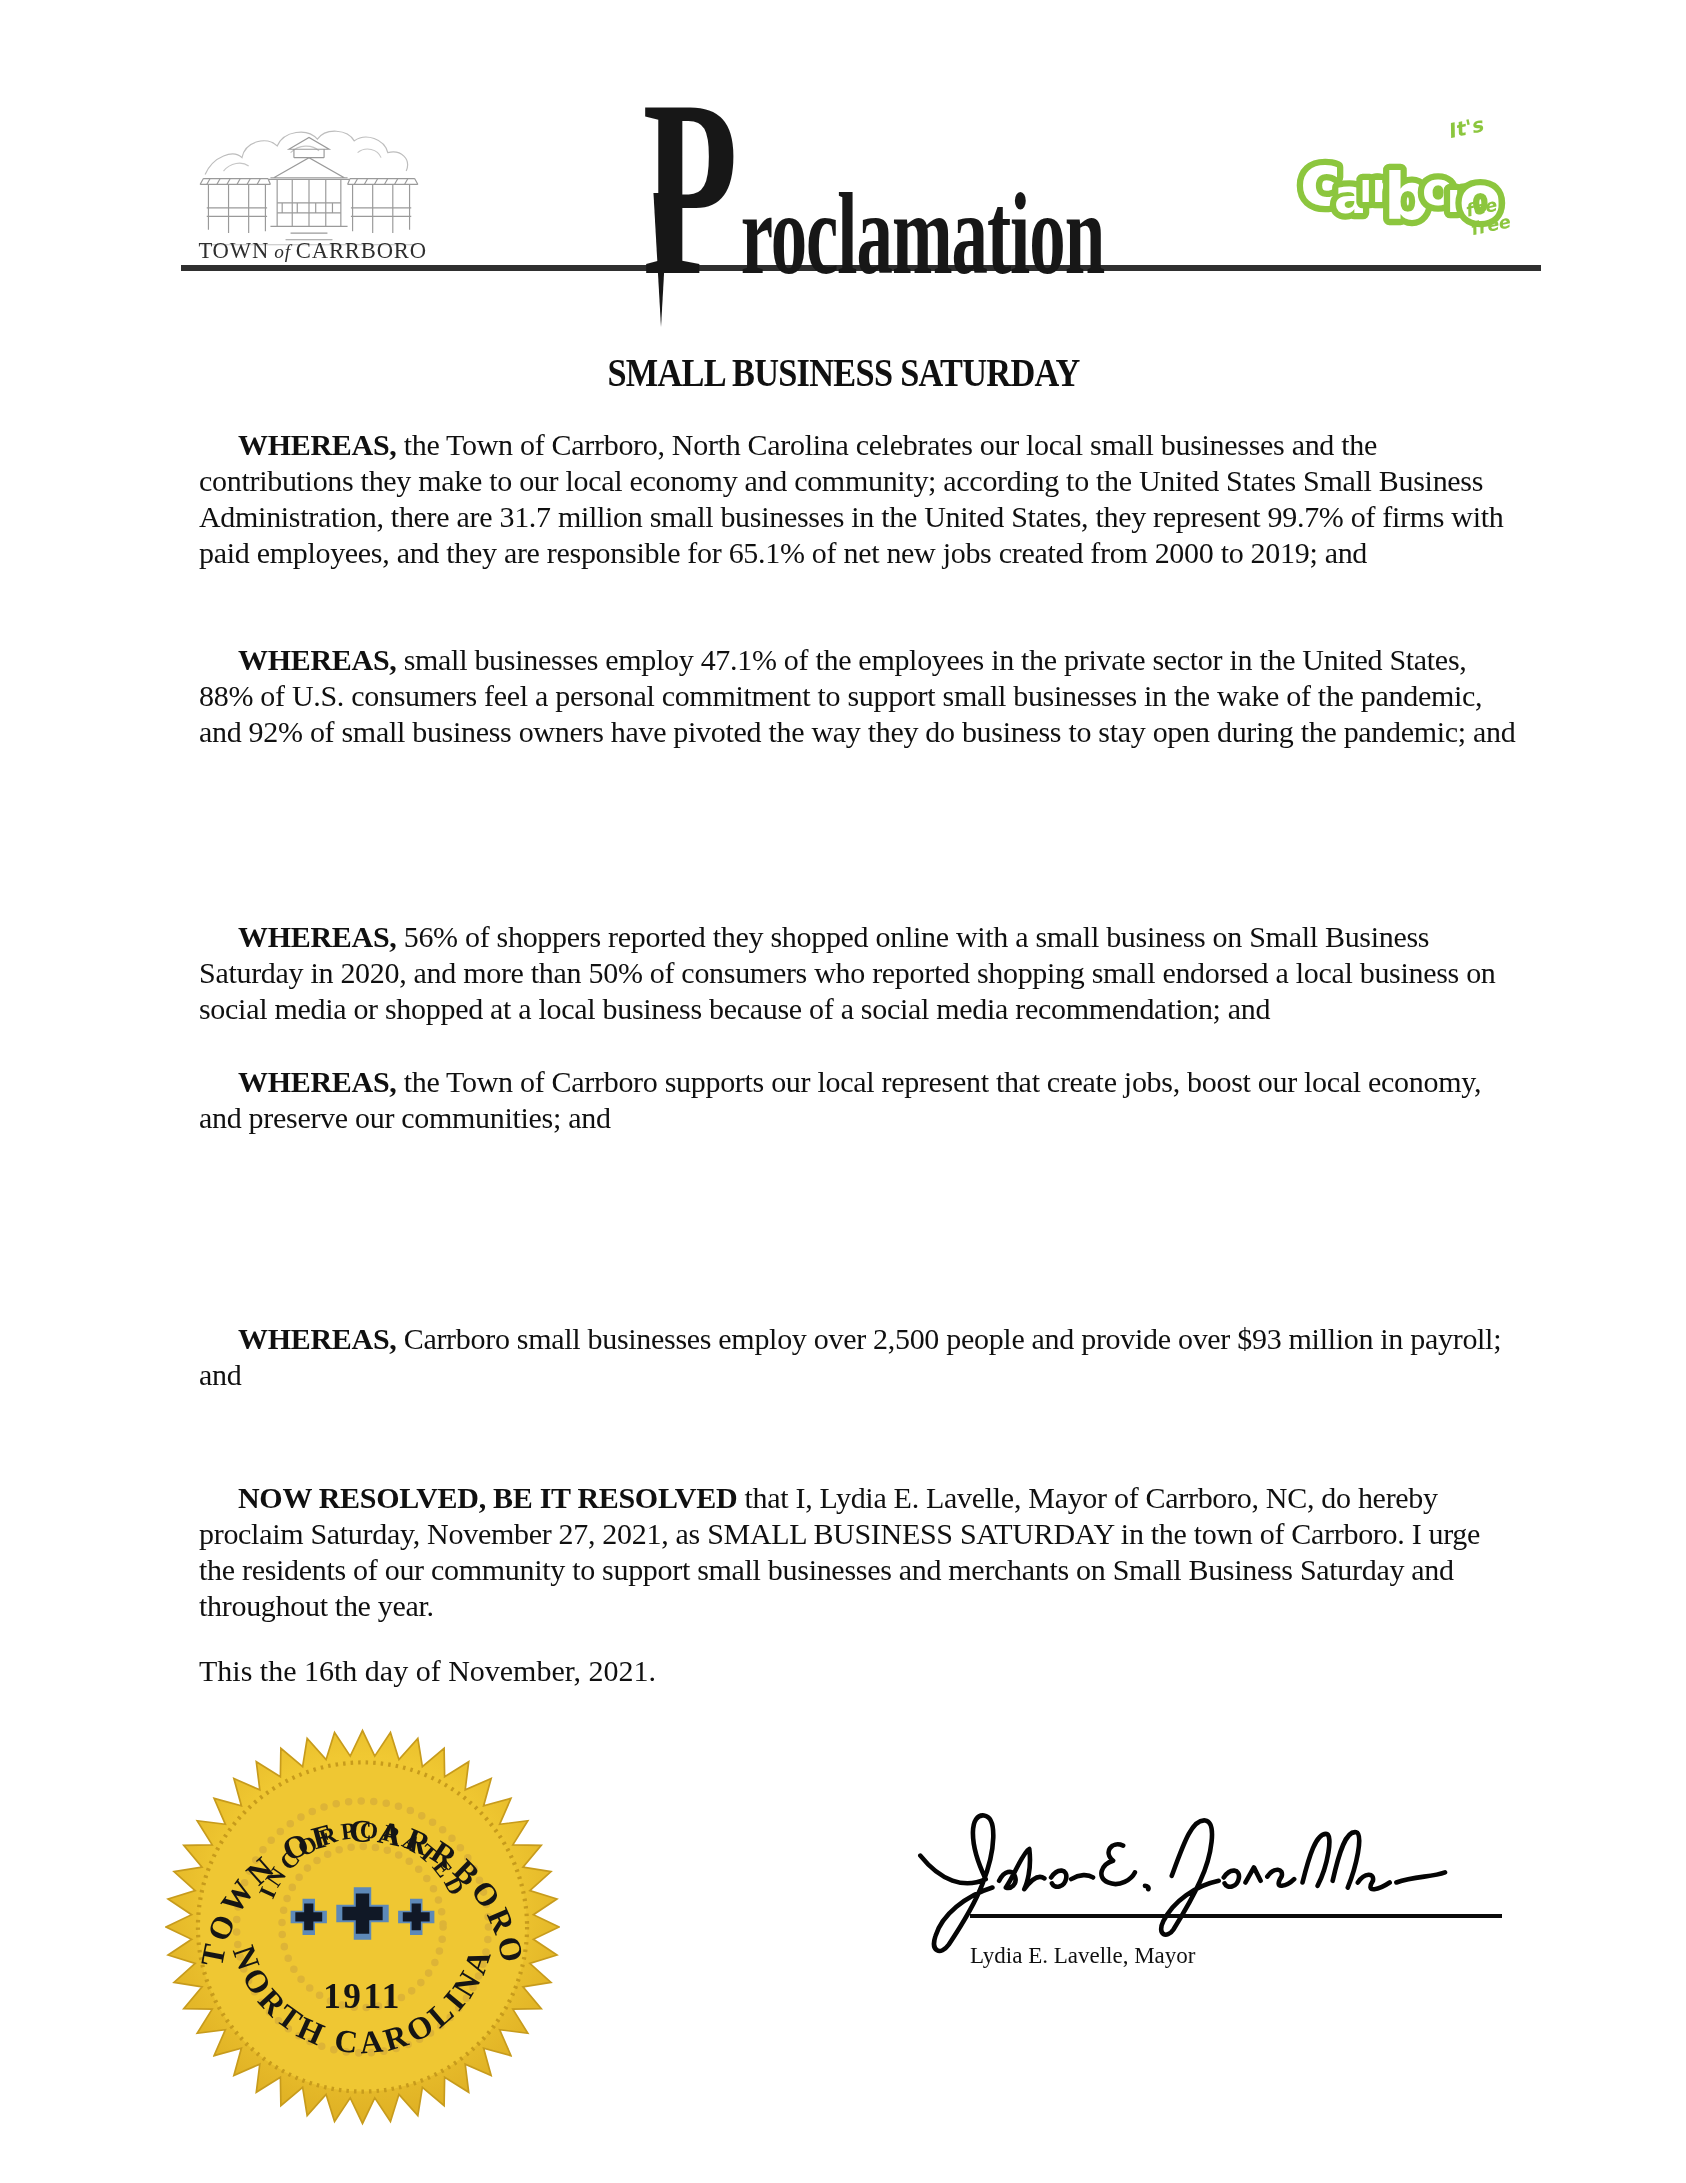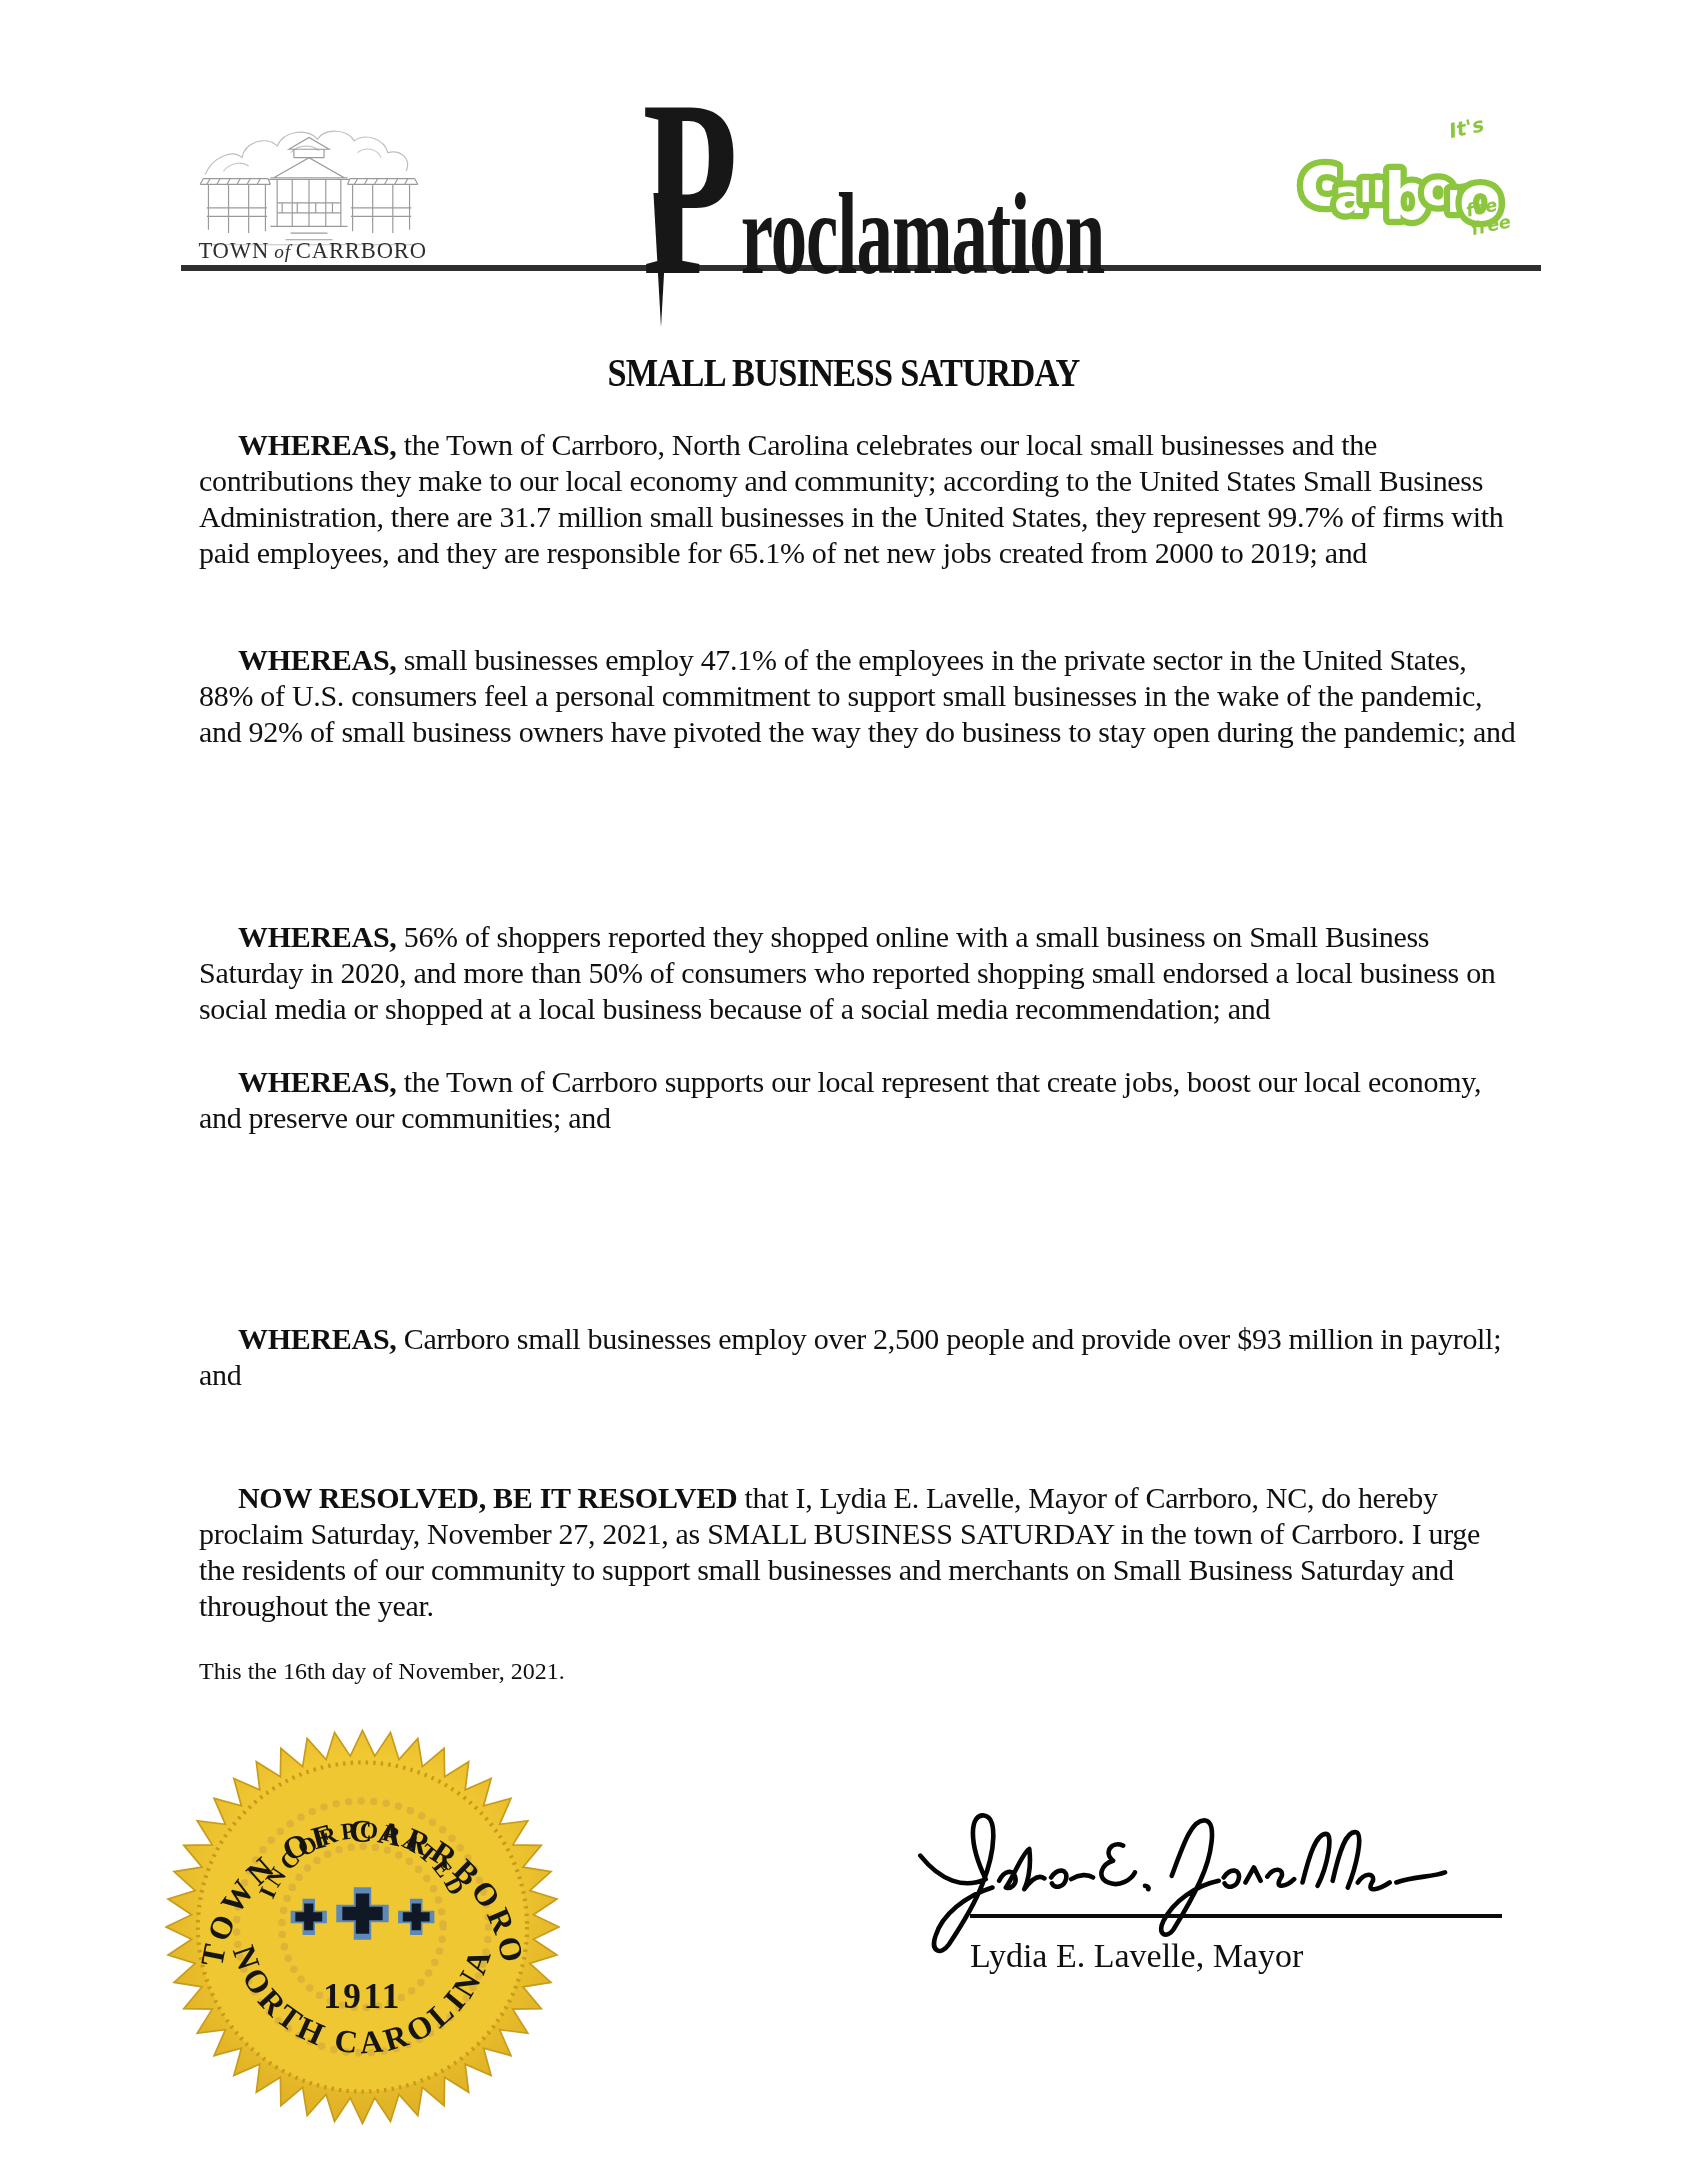--- a/index.html
+++ b/index.html
@@ -17,30 +17,30 @@
          font-size:39px;font-weight:bold;letter-spacing:-0.8px;line-height:39px;
          transform:scaleX(.88);transform-origin:50% 50%;}
 
   
   .para{position:absolute;left:199px;width:1323px;margin:0;font-size:30px;line-height:36px;
         letter-spacing:-0.3px;}
   .para b{font-weight:bold;margin-left:39px;}
   #p1{top:427px}#p2{top:642px}#p3{top:819px}#p4{top:919px}#p5{top:1064px}
   #p6{top:1169px}#p7{top:1321px}#p8{top:1377px}#p9{top:1480px}
   #dateline{position:absolute;left:199px;top:1653px;width:1323px;margin:0;
-            font-size:24px;line-height:36px;}
+            font-size:30px;line-height:36px;}
 
   
   #seal{position:absolute;left:165px;top:1728px;width:395px;height:398px;}
   .sealtxt{font-family:"Liberation Serif","DejaVu Serif",serif;font-weight:bold;fill:#151515;}
 
   
   #sigscript{position:absolute;left:915px;top:1797px;width:537px;height:176px;}
   #sigline{position:absolute;left:970px;top:1914px;width:532px;height:4.2px;background:#0a0a0a;}
-  #signame{position:absolute;left:970px;top:1936px;font-size:34px;line-height:40px;}
+  #signame{position:absolute;left:970px;top:1936px;font-size:23px;line-height:40px;}
 
   
   .gzcap{font-family:"Liberation Serif","DejaVu Serif",serif;fill:#2e2e2e;}
 </style>
 </head>
 <body>
 
 <div id="page">
 
   <div id="hrule"></div>

